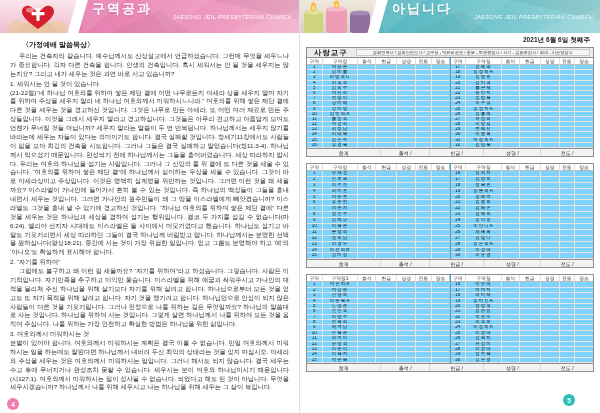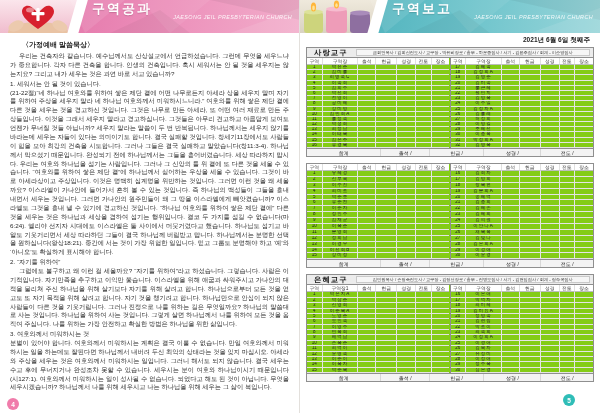--- a/index.html
+++ b/index.html
@@ -30,21 +30,21 @@
   .para.indent { text-indent:9px; }
   .para.heading { margin-top:1px; }
 
   .page-num { position:absolute; width:12px; height:12px; border-radius:50%; color:#fff; font-size:6.5px; font-weight:bold; display:flex; align-items:center; justify-content:center; z-index:5; }
   .page-num-left  { left:7px;  bottom:3px; background:#f07cab; }
   .page-num-right { right:25px; bottom:7px; background:#2fbdb7; }
 
   
   .date-line { text-align:right; padding:3px 10px 2px 0; font-size:6.6px; font-weight:bold; color:#222; }
   .tables-wrap { padding:0 6px; }
-  .rtable { border:1px solid #8f8f8f; margin-bottom:6px; background:#84cc16; }
+  .rtable { border:1px solid #8f8f8f; margin-bottom:6px; background:#7dd3fc; }
   .rt-title { display:flex; align-items:center; background:#ececec; border-bottom:1px solid #8f8f8f; height:10px; padding:0 3px; gap:4px; }
   .rt-name { font-weight:bold; font-size:7.4px; color:#111; white-space:nowrap; padding:0 4px; letter-spacing:1px; }
   .rt-staff { flex:1; font-size:4.2px; color:#333; text-align:center; background:#f6f6f6; border:1px solid #c9c9c9; height:7px; line-height:6.5px; overflow:hidden; white-space:nowrap; }
   .rt-grid { display:flex; }
   .rt-half { flex:1; display:grid; grid-template-columns:11% 25% 12.5% 15% 13% 11% 12.5%; }
   .rt-half + .rt-half { border-left:1px solid #8f8f8f; }
   .hc { height:7px; font-size:4.8px; color:#333; text-align:center; line-height:7px; border-bottom:1px solid #bdbdbd; border-right:1px solid #e0e0e0; background:#fff; overflow:hidden; }
   .hc:nth-child(7n) { border-right:none; }
   .dc { height:var(--rh,5.2px); border-bottom:1px solid #e4e4e4; border-right:1px solid #e4e4e4; font-size:4.5px; line-height:calc(var(--rh,5.2px) - 1px); text-align:center; color:#222; overflow:hidden; }
   .dc:nth-child(7n) { border-right:none; }
@@ -138,21 +138,21 @@
         </svg>
       </div>
       <div class="slash"></div>
       <svg class="facets" viewBox="0 0 230 33" preserveAspectRatio="none">
         <polygon points="0,0 55,0 15,33" fill="#ffffff" opacity="0.10"></polygon>
         <polygon points="70,0 140,0 100,33" fill="#ffffff" opacity="0.07"></polygon>
         <polygon points="140,0 230,0 230,20" fill="#000000" opacity="0.05"></polygon>
         <polygon points="160,33 230,8 230,33" fill="#ffffff" opacity="0.10"></polygon>
         <polygon points="40,33 90,10 120,33" fill="#000000" opacity="0.04"></polygon>
       </svg>
-      <span class="banner-title">구역보고</span>
+      <span class="banner-title">아닙니다</span>
       <span class="banner-church">JAESONG JEIL PRESBYTERIAN CHURCH</span>
     </div>
 
     <div class="date-line">2021년 6월 6일 첫째주</div>
 
     <div class="tables-wrap">
         <div class="rtable" style="--rh: 5.2px;">
           <div class="rt-title">
             <div class="rt-name">사랑교구</div>
             <div class="rt-staff">금회언목사 / 김희선전도사 / 교구장 - 박유비장로 / 총무 - 하운종집사 / 서기 - 김은주집사 / 회계 - 이순영집사</div>
@@ -642,24 +642,20 @@
           </div>
           <div class="rt-footer">
             <div class="ft">합계</div>
             <div class="ft">출석 /</div>
             <div class="ft">헌금 /</div>
             <div class="ft">성경 /</div>
             <div class="ft">전도 /</div>
           </div>
         </div>
         <div class="rtable" style="--rh: 5.4px;">
-          <div class="rt-title">
-            <div class="rt-name">은혜교구</div>
-            <div class="rt-staff">김민원목사 / 손정숙전도사 / 교구장 - 김정선장로 / 총무 - 전병모집사 / 서기 - 김현임집사 / 회계 - 정수옥집사</div>
-          </div>
           <div class="rt-grid">
             <div class="rt-half">
               <div class="hc">구역</div>
               <div class="hc">구역장1</div>
               <div class="hc">출석</div>
               <div class="hc">헌금</div>
               <div class="hc">성경</div>
               <div class="hc">전도</div>
               <div class="hc">장소</div>
               <div class="dc no">1</div>

